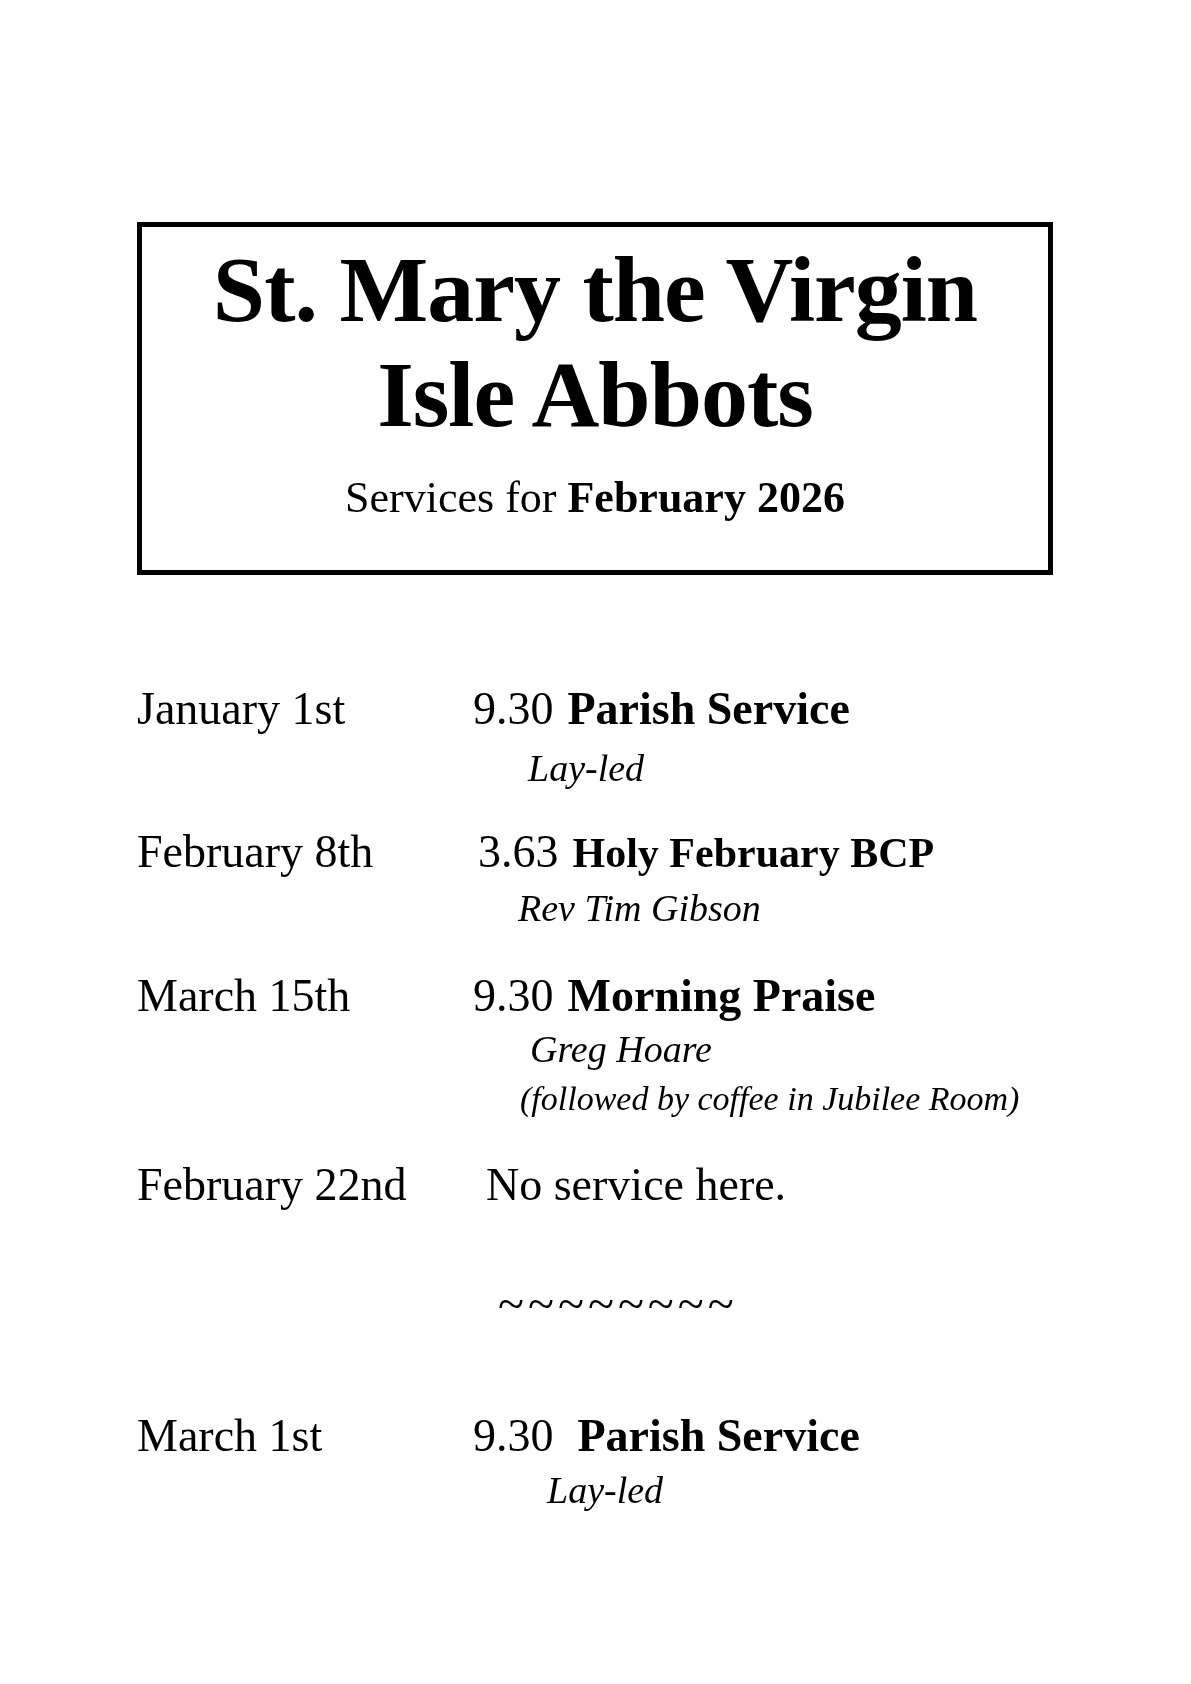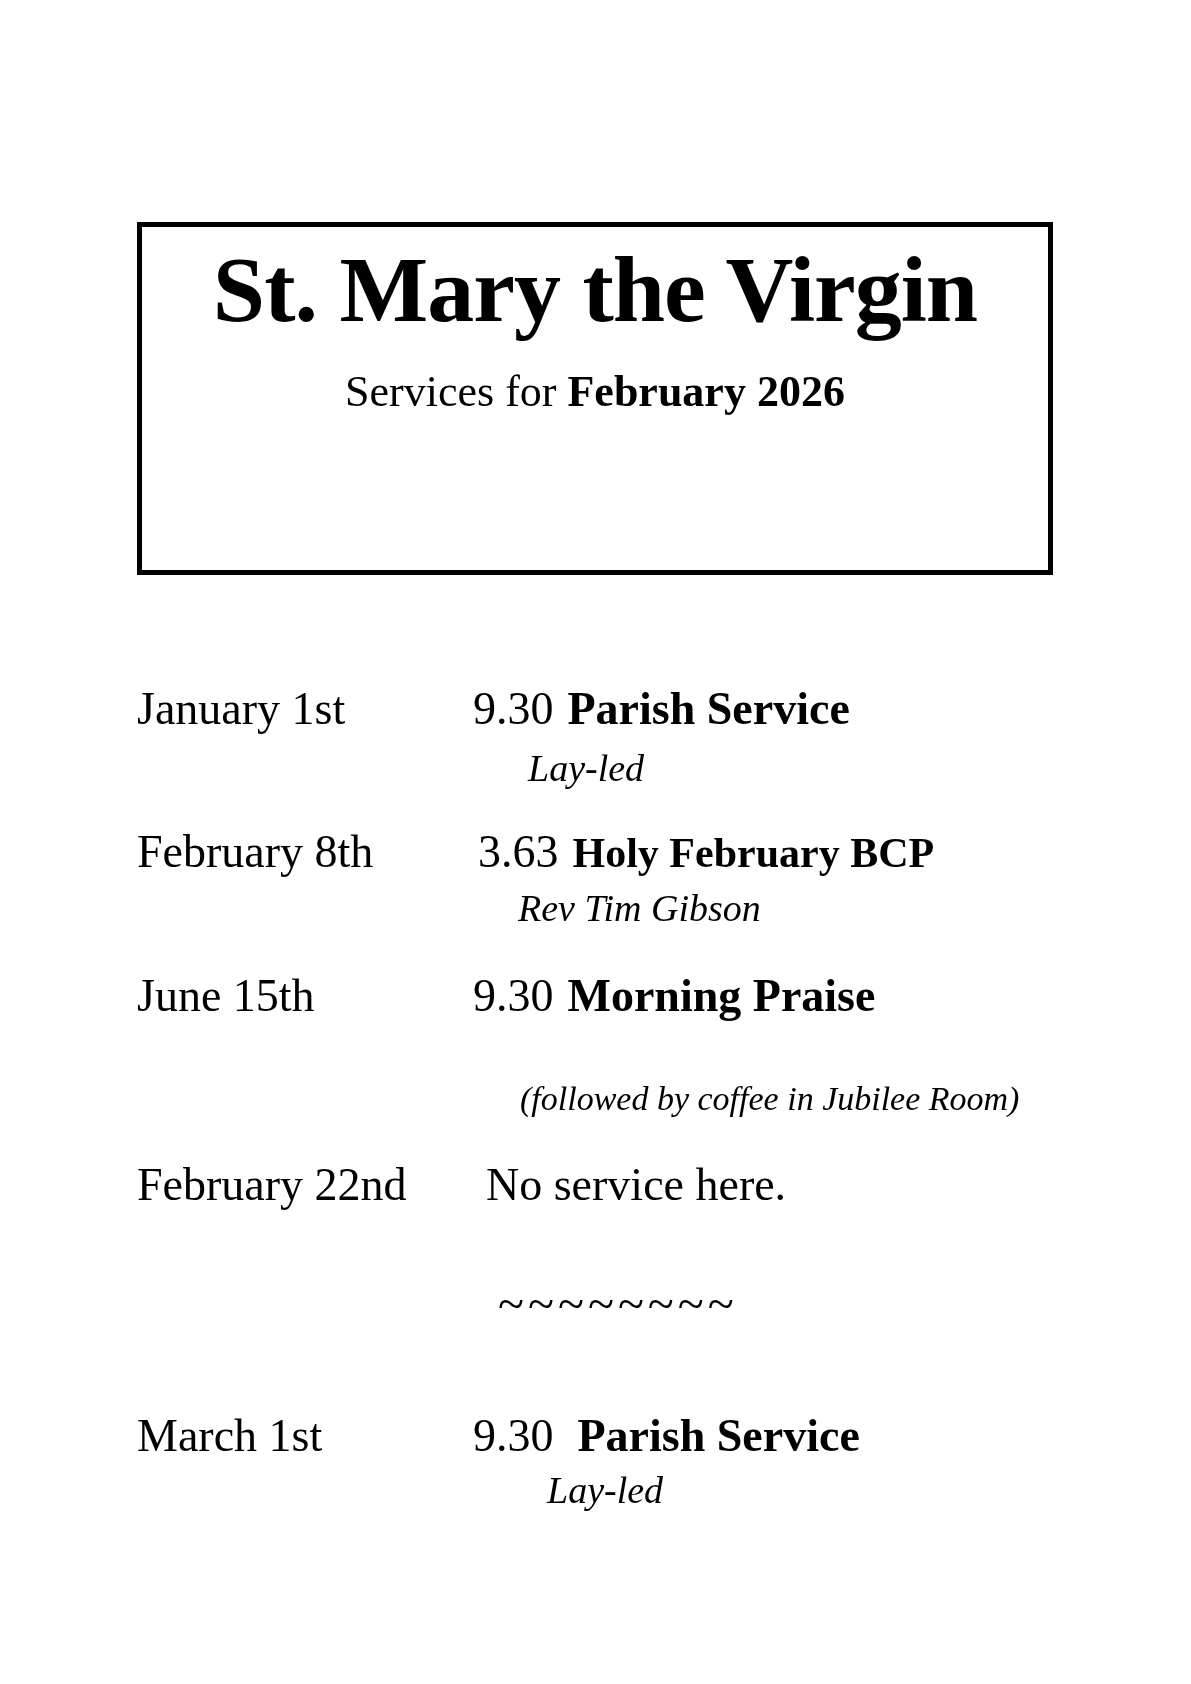--- a/index.html
+++ b/index.html
@@ -86,39 +86,41 @@
     white-space: nowrap;
   }
 </style>
 </head>
 <body>
 
 <div class="page">
 
   <div class="title-box">
     <div class="title-line">St. Mary the Virgin</div>
+    <div class="title-line">Isle Abbots</div>
     <div class="subtitle"><span>Services for </span><span class="b">February 2026</span></div>
   </div>
 
   <div class="row" style="top:684px">
     <span class="date-cell">January 1st</span>
     <span class="svc-cell" style="left:473px"><span>9.30</span><span class="svc-name">Parish Service</span></span>
   </div>
   <div class="sub-line" style="top:748px;left:528px">Lay-led</div>
 
   <div class="row" style="top:827px">
     <span class="date-cell">February 8th</span>
     <span class="svc-cell" style="left:478px"><span>3.63</span><span class="svc-name small">Holy February BCP</span></span>
   </div>
   <div class="sub-line" style="top:888px;left:518px">Rev Tim Gibson</div>
 
   <div class="row" style="top:971px">
-    <span class="date-cell">June 15th</span>
+    <span class="date-cell">March 15th</span>
     <span class="svc-cell" style="left:473px"><span>9.30</span><span class="svc-name">Morning Praise</span></span>
   </div>
+  <div class="sub-line" style="top:1029px;left:530px">Greg Hoare</div>
   <div class="sub-line note" style="top:1080px;left:520px">(followed by coffee in Jubilee Room)</div>
 
   <div class="row" style="top:1160px">
     <span class="date-cell">February 22nd</span>
     <span class="plain-msg" style="left:486px">No service here.</span>
   </div>
 
   <div class="divider" style="top:1280px;left:498px">~~~~~~~~</div>
 
   <div class="row" style="top:1411px">

